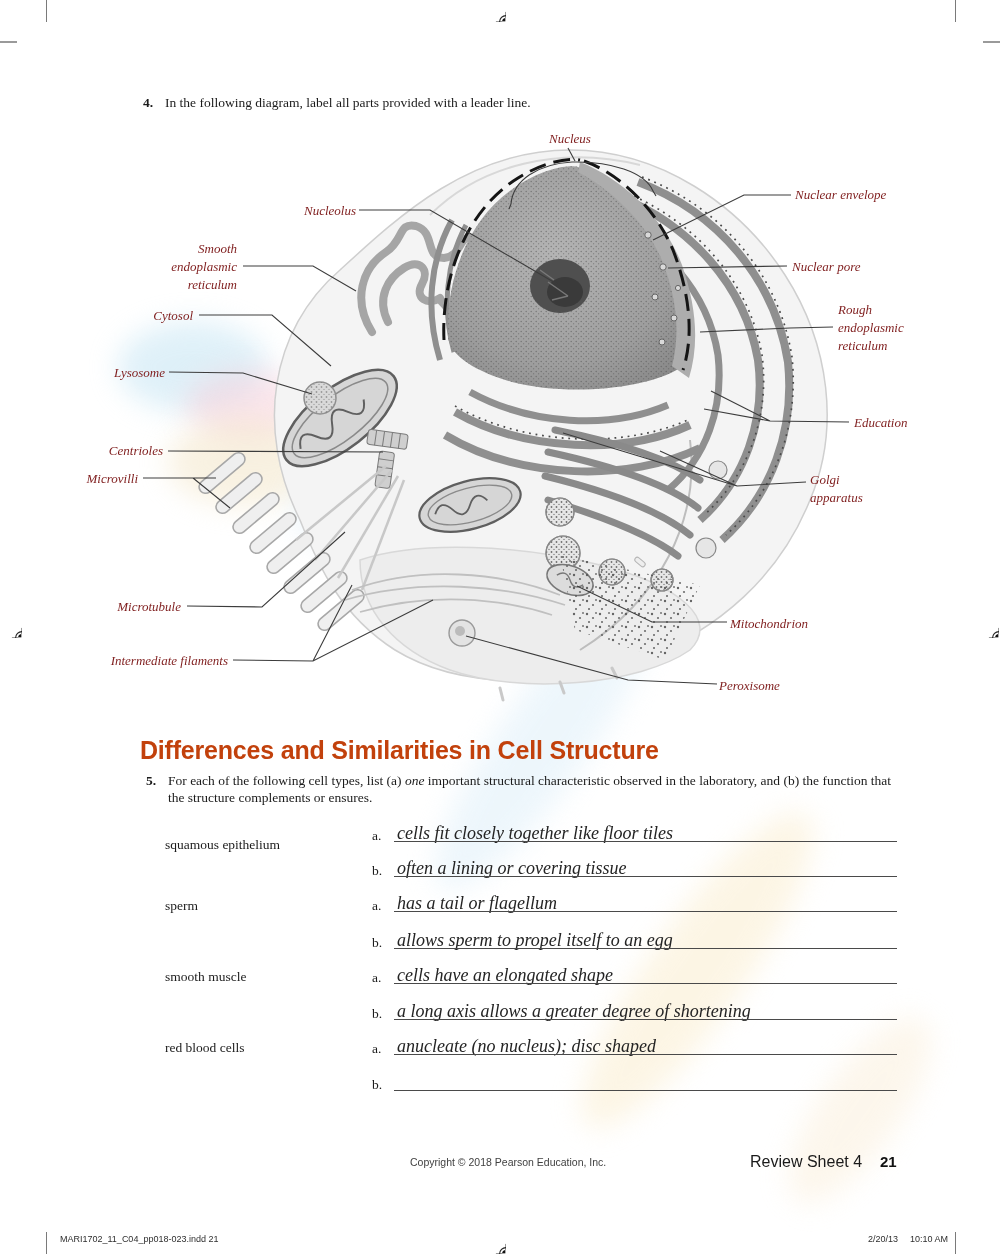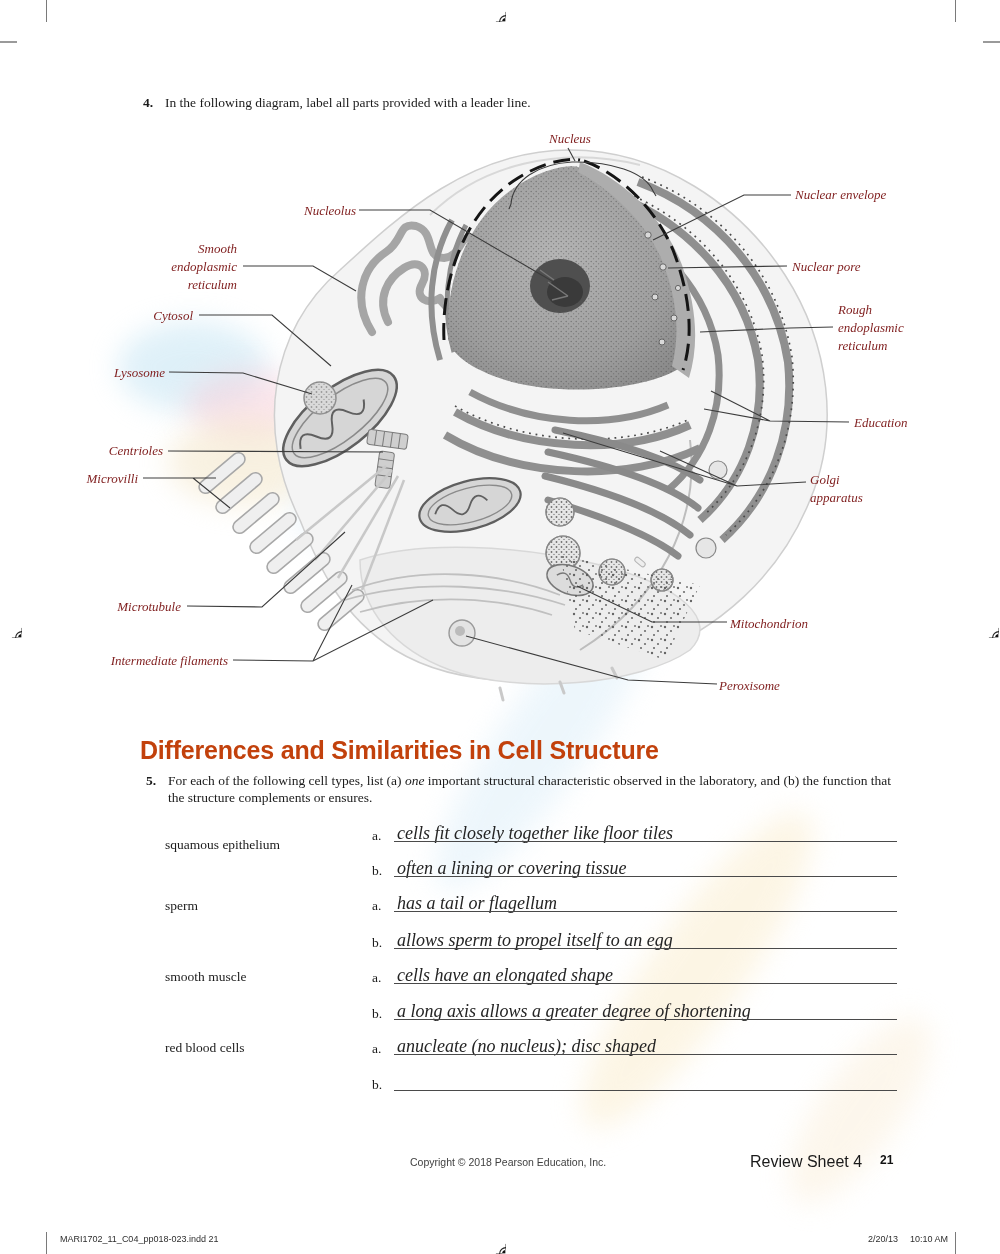--- a/index.html
+++ b/index.html
@@ -59,21 +59,21 @@
   .pfx{position:absolute;left:0;top:6px;font-size:13.5px;}
   .aline{position:absolute;left:22px;right:1px;top:19px;border-top:1.2px solid #4a4a4a;}
   .atext{position:absolute;left:25px;top:1px;font-style:italic;font-size:18px;color:#242424;}
 
   
   .copyright{position:absolute;left:410px;top:1156px;font-family:"Liberation Sans",sans-serif;
              font-size:10.5px;color:#3f3f3f;}
   .review{position:absolute;left:750px;top:1153px;font-family:"Liberation Sans",sans-serif;
           font-size:16px;color:#1a1a1a;}
   .pagenum{position:absolute;left:880px;top:1153px;font-family:"Liberation Sans",sans-serif;
-           font-size:12px;font-weight:bold;color:#111;}
+           font-size:15px;font-weight:bold;color:#111;}
   .fileinfo{position:absolute;left:60px;top:1234px;font-family:"Liberation Sans",sans-serif;
             font-size:9px;color:#2e2e2e;}
   .datetime{position:absolute;right:52px;top:1234px;font-family:"Liberation Sans",sans-serif;
             font-size:9px;color:#2e2e2e;display:flex;gap:12px;}
 
   svg.art{position:absolute;left:0;top:0;}
 </style>
 </head>
 <body>
 

